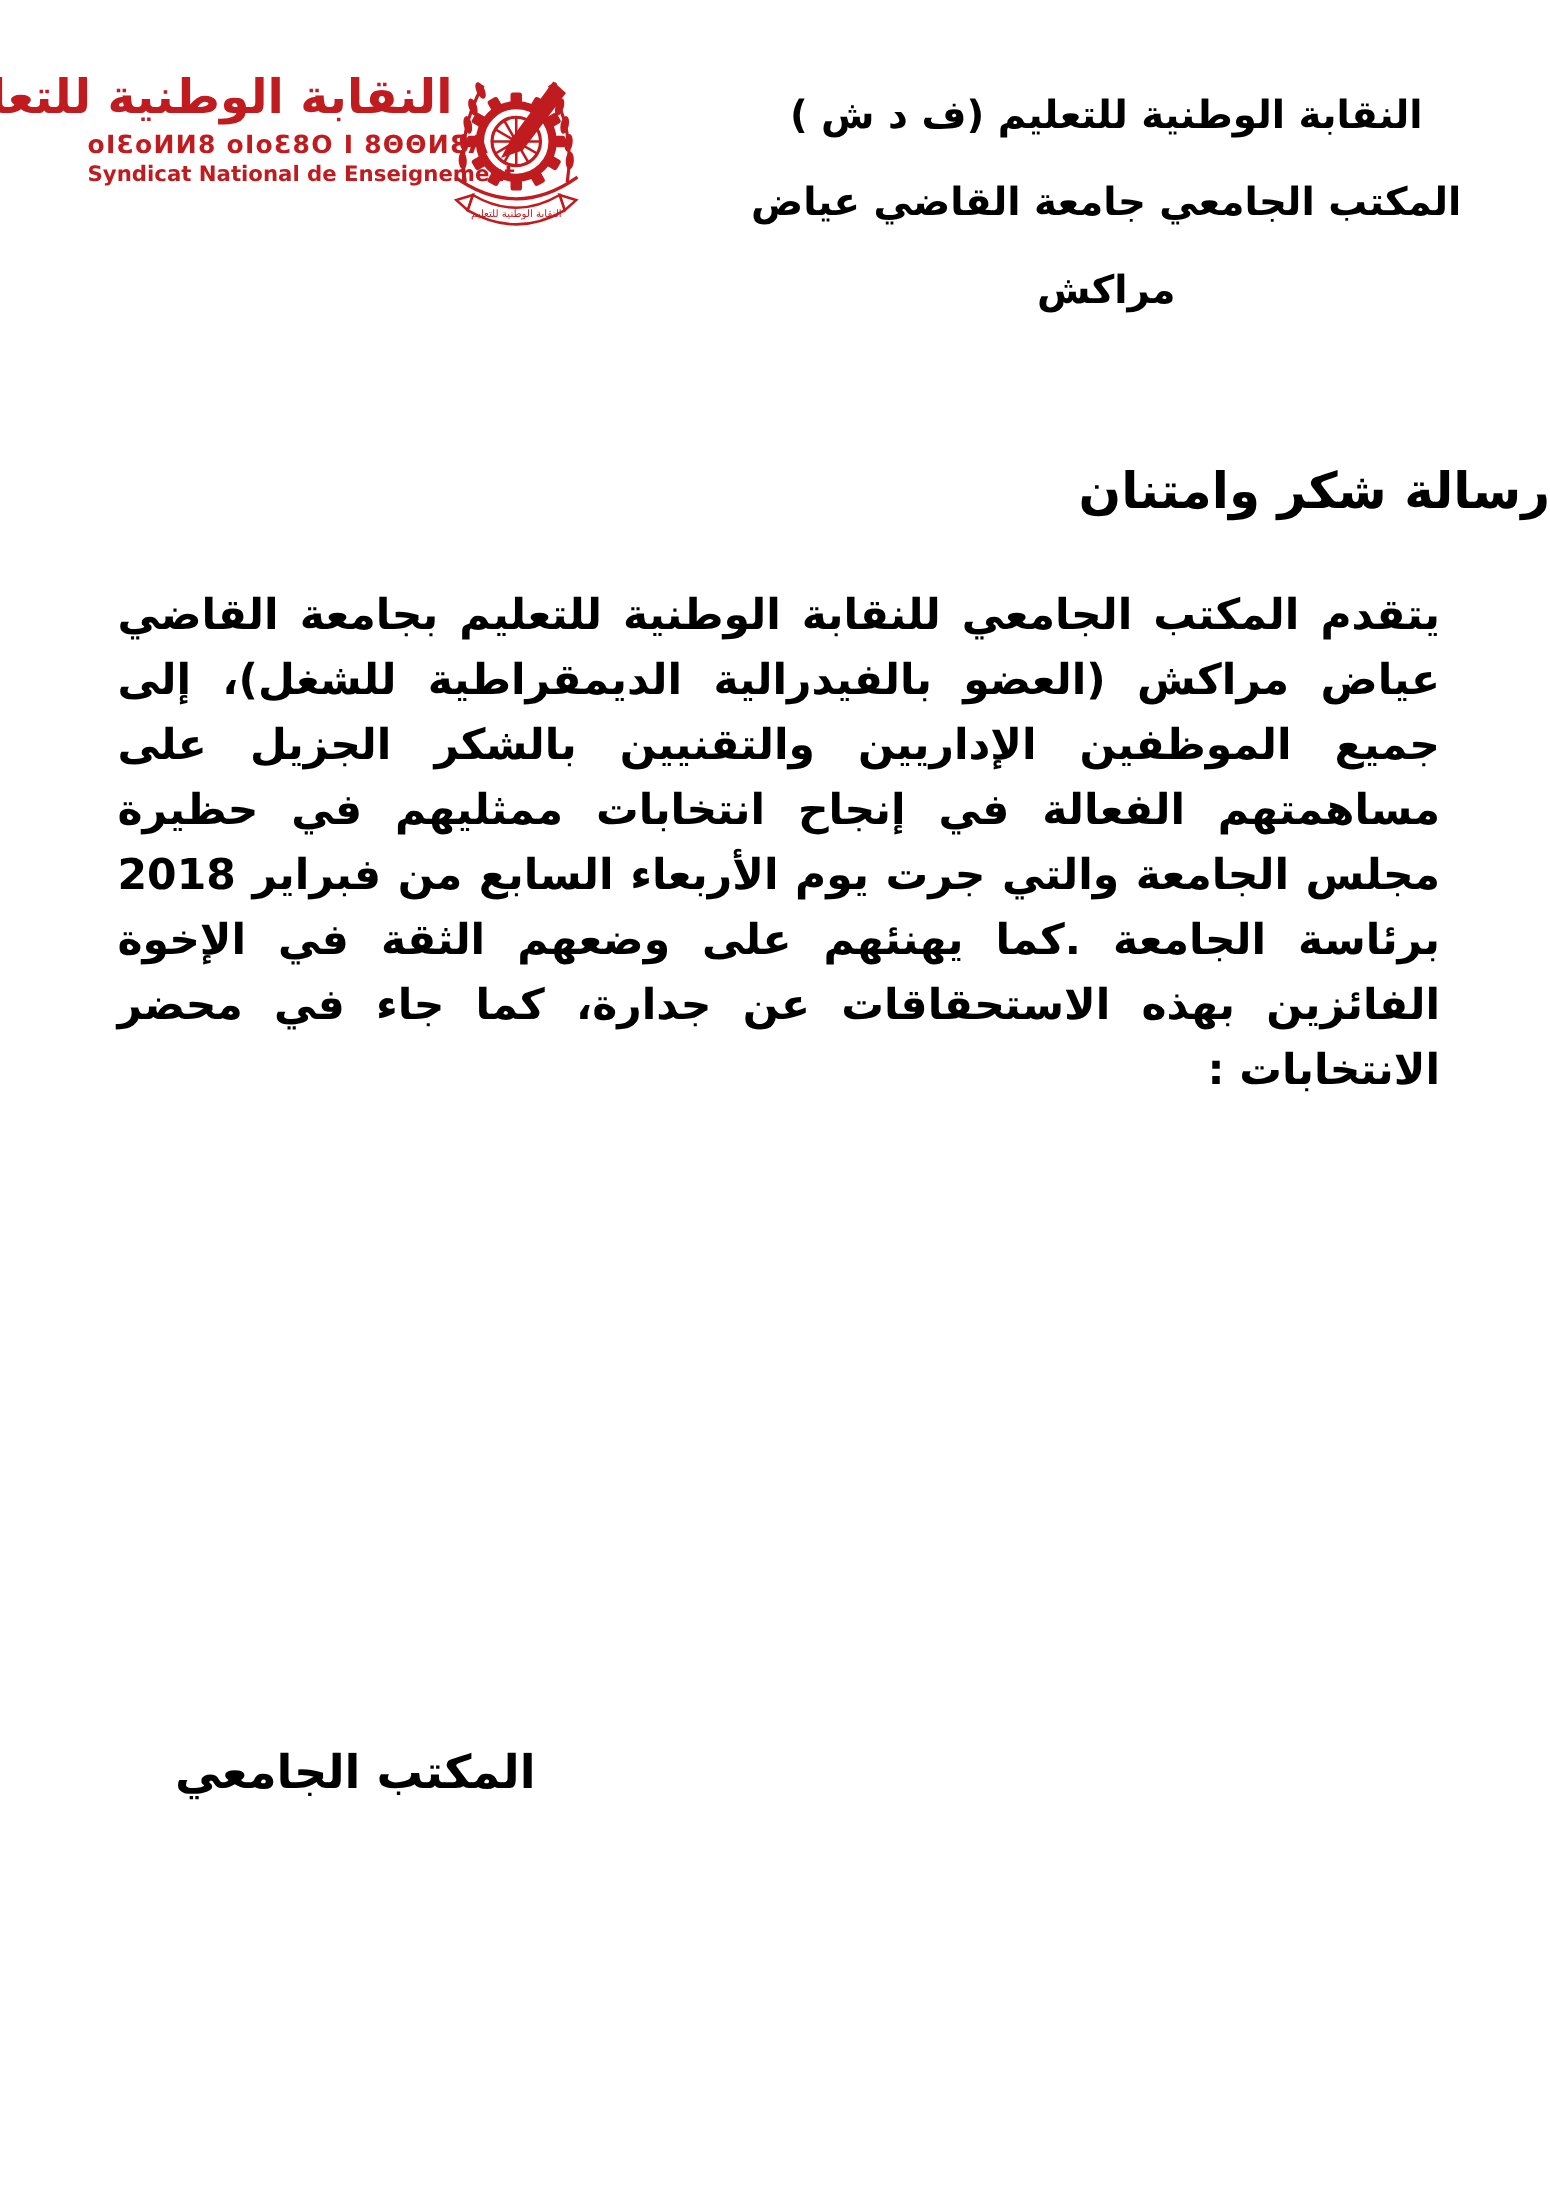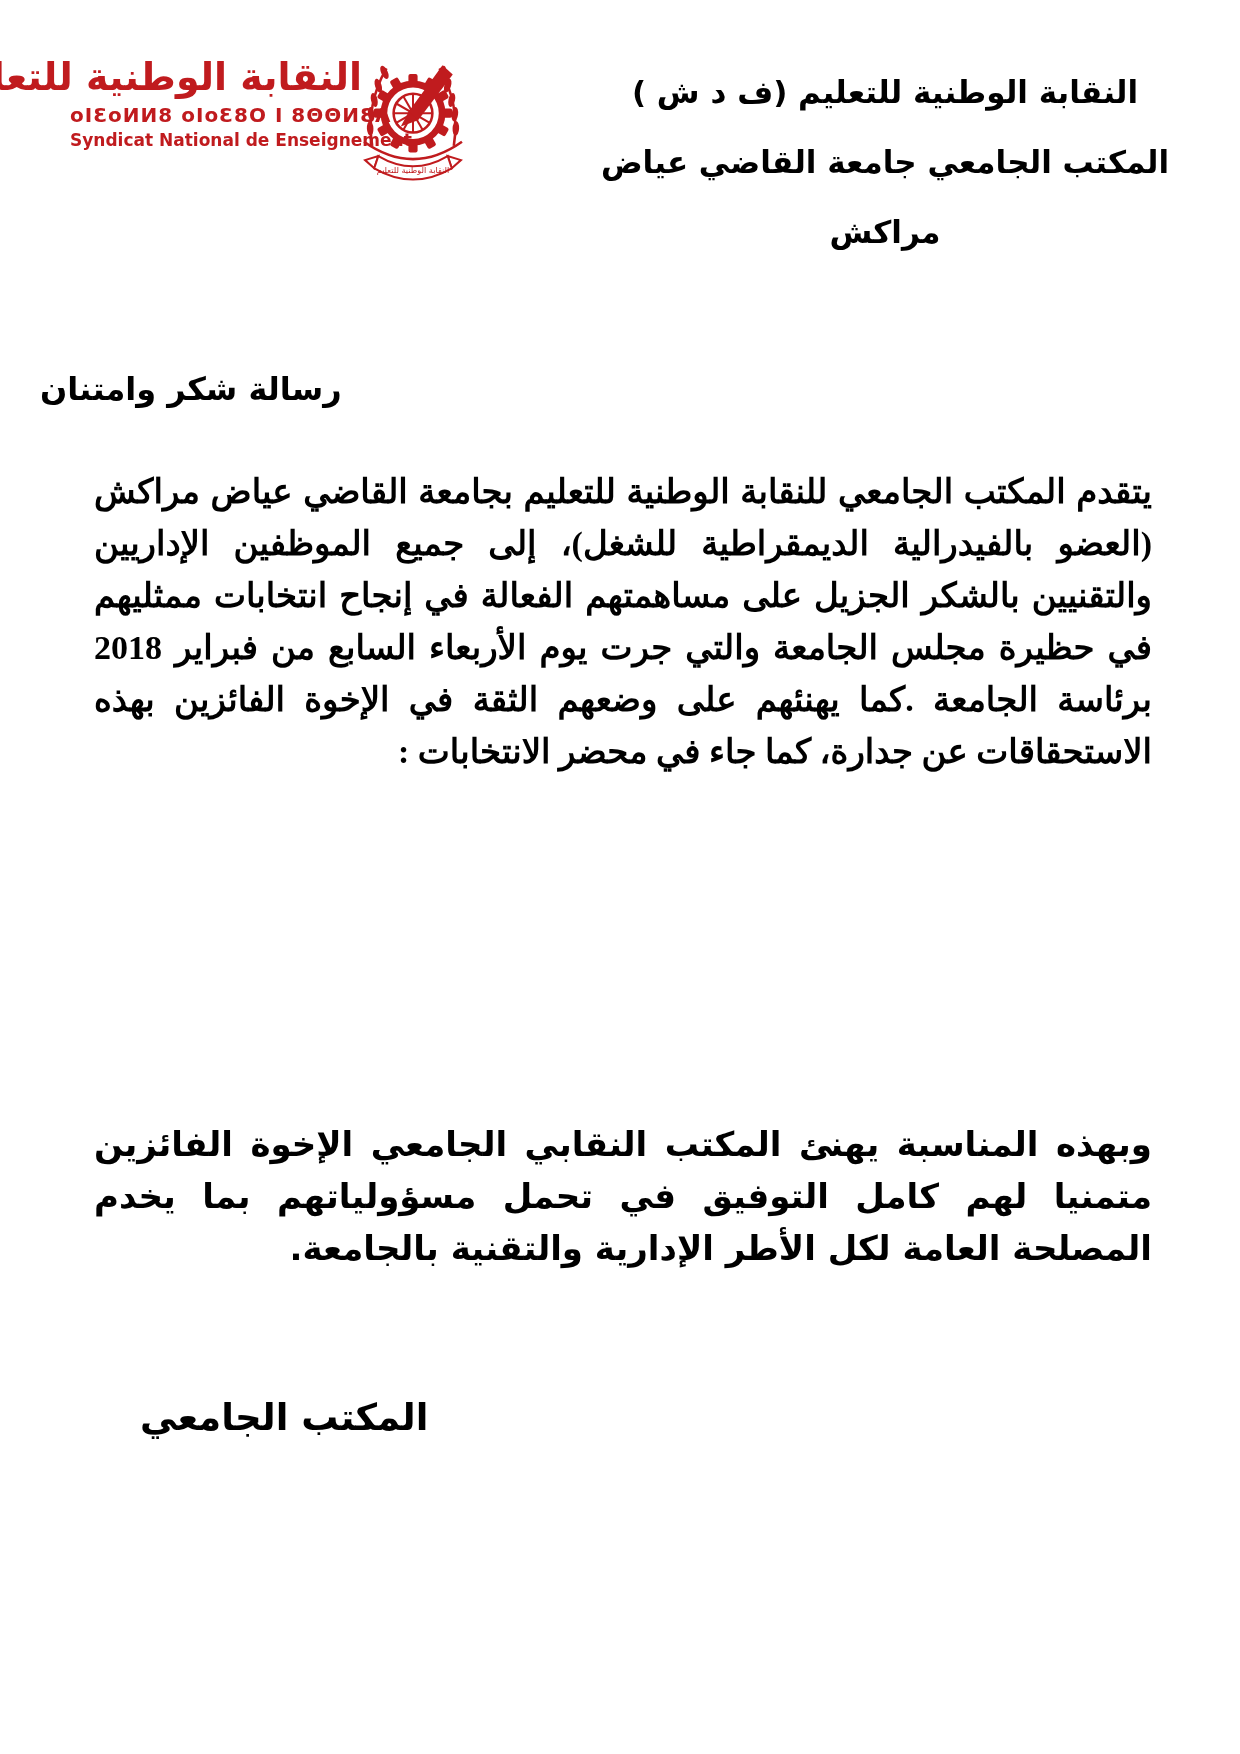--- a/index.html
+++ b/index.html
@@ -42,37 +42,37 @@
   .hdr-line { margin-bottom: 28px; }
   .hdr-city { margin-top: 8px; }
 
   
   .title {
     position: absolute;
     top: 370px;
     left: 40px;
     width: 1200px;
     margin: 0;
-    text-align: left;
-    font-size: 32px;
+    text-align: right;
+    font-size: 40px;
     font-weight: bold;
   }
 
   
   .para {
     position: absolute;
     left: 94px;
     right: 88px;
     margin: 0;
     text-align: justify;
     font-weight: bold;
     font-size: 34px;
     line-height: 52px;
   }
-  .p1 { top: 466px; font-family: Liberation Serif, serif; }
+  .p1 { top: 466px; }
   .p2 { top: 1118px; }
 
   
   .winners {
     position: absolute;
     top: 898px;
     left: 0;
     width: 100%;
     text-align: center;
     font-weight: bold;
@@ -162,17 +162,16 @@
     <div class="hdr-line">النقابة الوطنية للتعليم (ف د ش )</div>
     <div class="hdr-line">المكتب الجامعي جامعة القاضي عياض</div>
     <div class="hdr-line hdr-city">مراكش</div>
   </div>
 
   <h1 class="title" dir="rtl">رسالة شكر وامتنان</h1>
 
   <p class="para p1" dir="rtl">يتقدم  المكتب الجامعي للنقابة الوطنية  للتعليم بجامعة  القاضي عياض مراكش (العضو  بالفيدرالية  الديمقراطية  للشغل)،  إلى جميع الموظفين الإداريين والتقنيين بالشكر الجزيل على مساهمتهم الفعالة  في  إنجاح  انتخابات  ممثليهم  في  حظيرة  مجلس  الجامعة والتي جرت يوم الأربعاء السابع من فبراير 2018 برئاسة الجامعة .كما  يهنئهم  على  وضعهم  الثقة  في  الإخوة  الفائزين  بهذه الاستحقاقات عن جدارة، كما جاء في محضر الانتخابات :</p>
 
 
-  <p class="para p2" dir="rtl">وبهذه المناسبة يهنئ المكتب النقابي الجامعي  الإخوة الفائزين متمنيا لهم كامل التوفيق في تحمل مسؤولياتهم بما يخدم المصلحة العامة لكل الأطر الإدارية والتقنية بالجامعة.</p>
 
   <div class="signature" dir="rtl">المكتب الجامعي</div>
 
 </div>
 
 </body></html>

